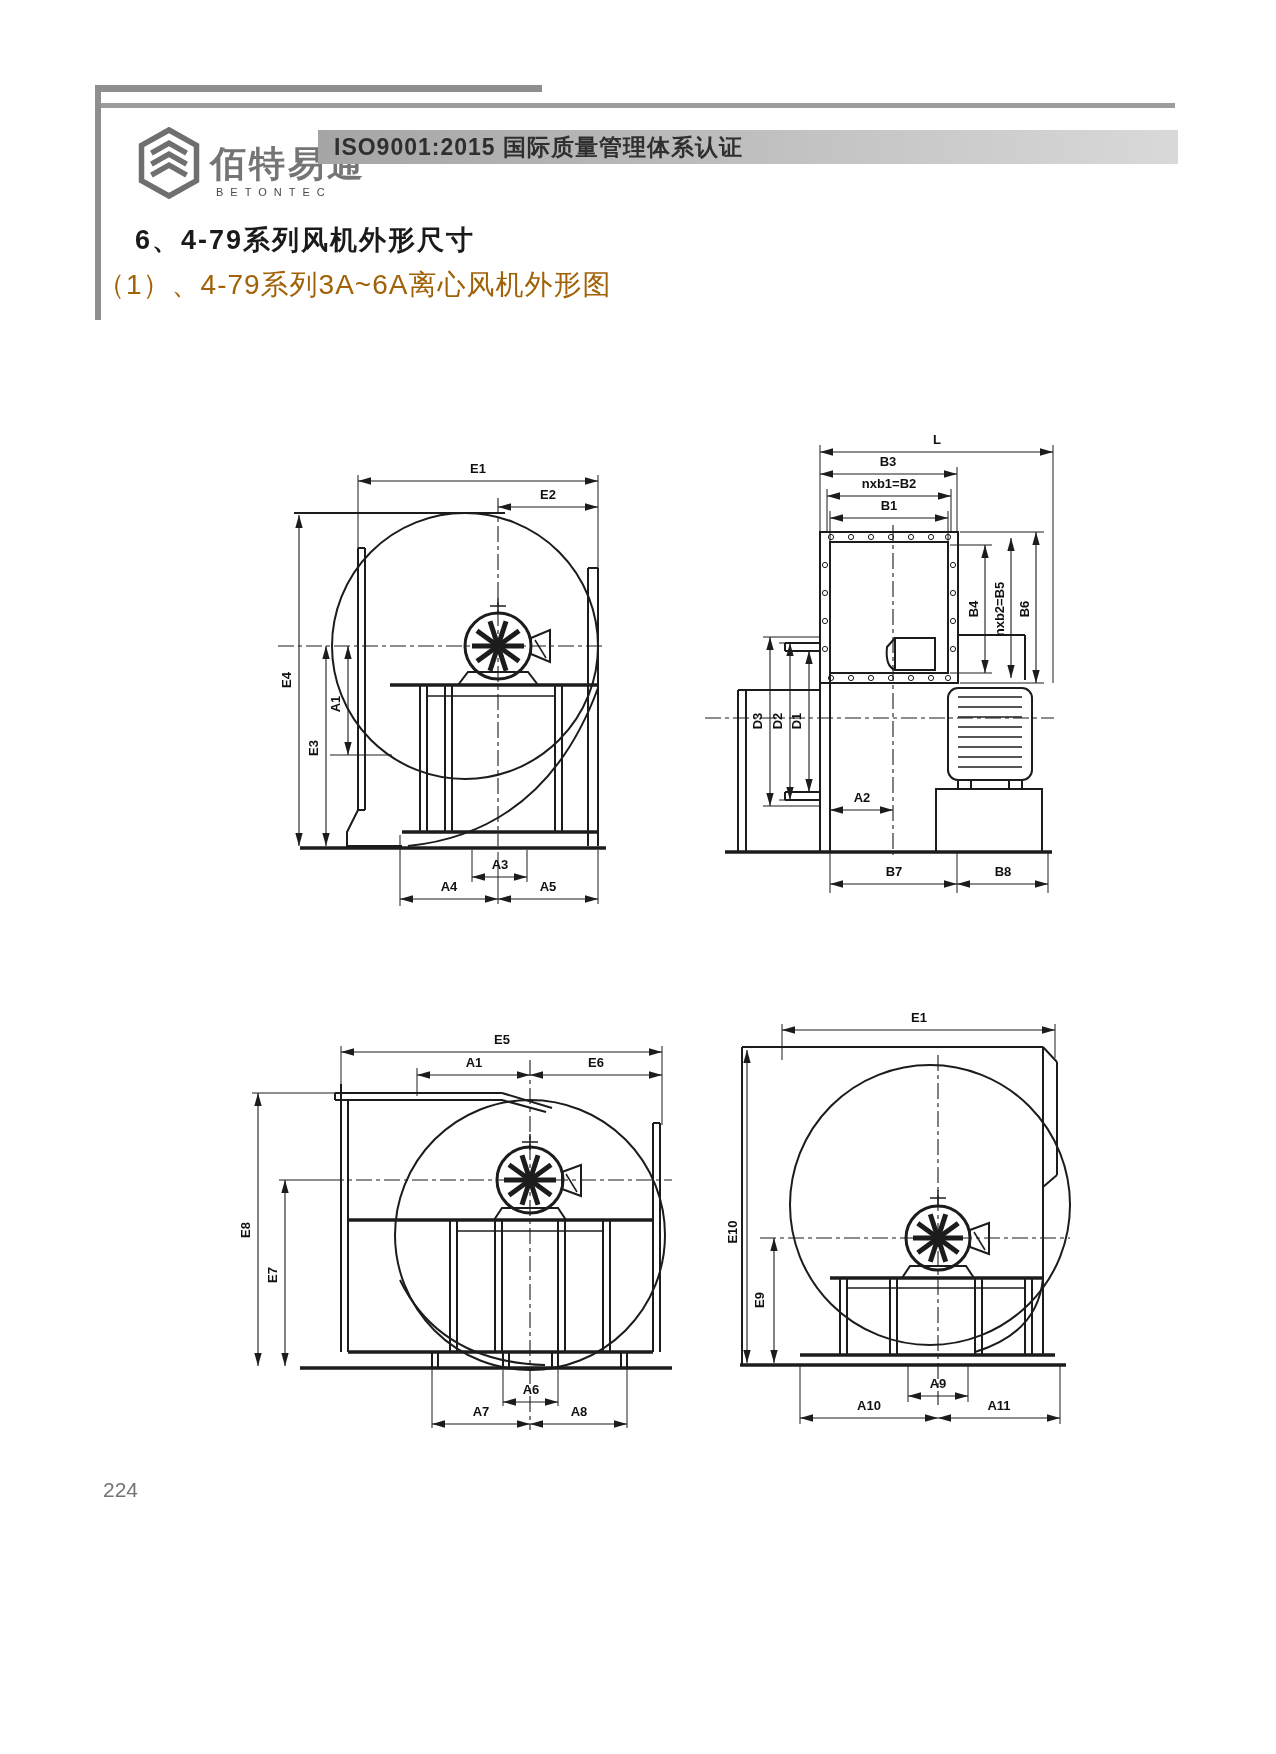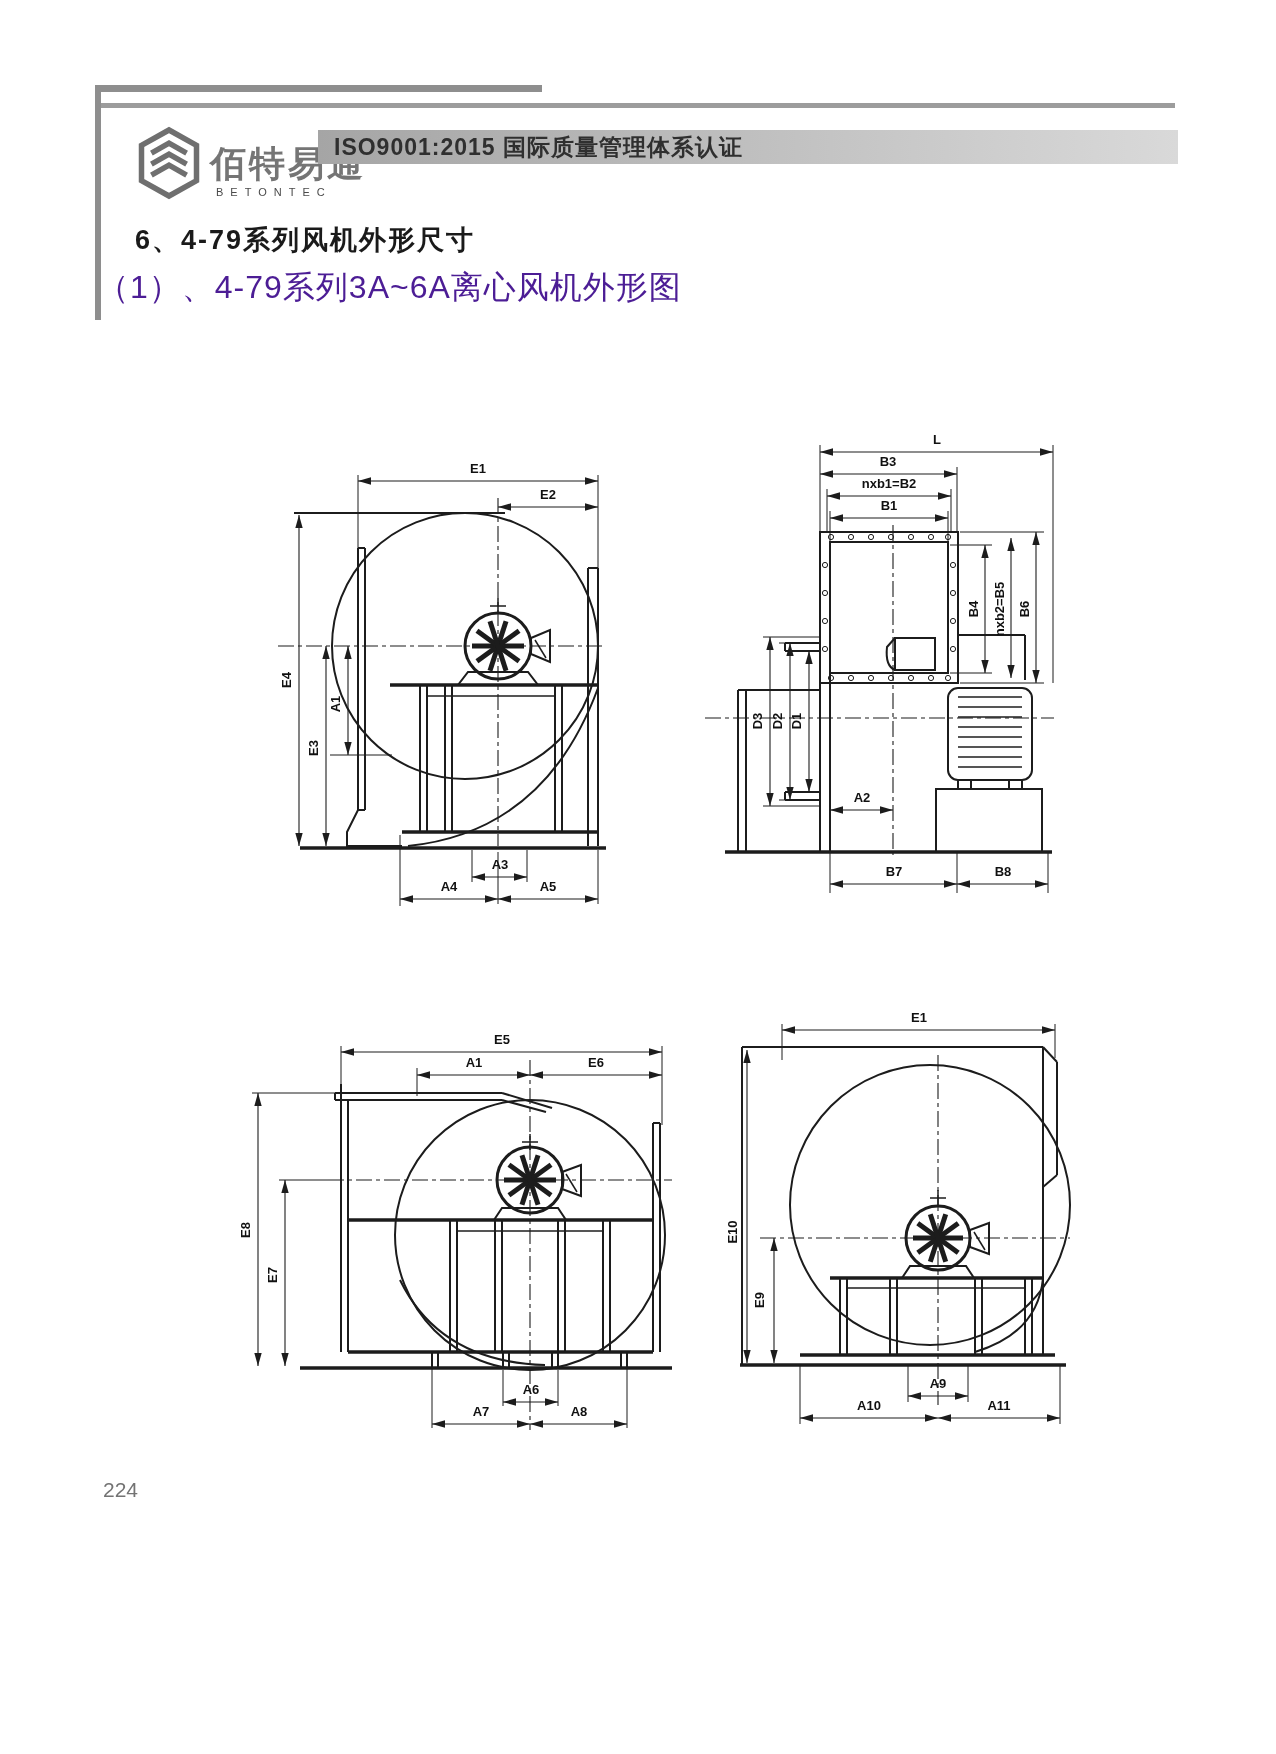--- a/index.html
+++ b/index.html
@@ -12,21 +12,21 @@
   #corner-vert{left:95px;top:85px;width:6px;height:235px;}
   #banner{position:absolute;left:318px;top:130px;width:860px;height:34px;
           background:linear-gradient(to right,#a5a5a5,#d9d9d9);
           color:#2f2f2f;font-weight:bold;font-size:23px;line-height:34px;padding-left:16px;
           box-sizing:border-box;letter-spacing:1px;}
   #logo{position:absolute;left:136px;top:126px;}
   #brand-cn{position:absolute;left:210px;top:140px;font-size:36px;font-weight:bold;color:#757575;letter-spacing:3px;}
   #brand-en{position:absolute;left:216px;top:186px;font-size:11px;font-weight:normal;color:#4a4a4a;letter-spacing:7px;}
   
   #h-section{position:absolute;left:103px;top:222px;font-size:27px;font-weight:bold;color:#1a1a1a;letter-spacing:2px;margin-left:32px;}
-  #h-sub{position:absolute;left:97px;top:266px;font-size:32px;font-weight:normal;color:#4c1d95;letter-spacing:1px;}
+  #h-sub{position:absolute;left:97px;top:266px;font-size:28px;font-weight:normal;color:#a16207;letter-spacing:1px;}
   #page-num{position:absolute;left:103px;top:1478px;font-size:21px;color:#737373;}
   
   .fig{position:absolute;}
   .fig line,.fig path,.fig rect,.fig circle{stroke:#1c1c1c;fill:none;}
   .thin line{stroke-width:1;}
   .dim line{stroke-width:1.1;}
   .outline line,.outline path,.outline rect,.outline circle{stroke-width:2;}
   .mid{stroke-width:1.5 !important;}
   .heavy line{stroke-width:3.5;}
   .axis line{stroke-width:1.1;stroke-dasharray:16 4 4 4;}

